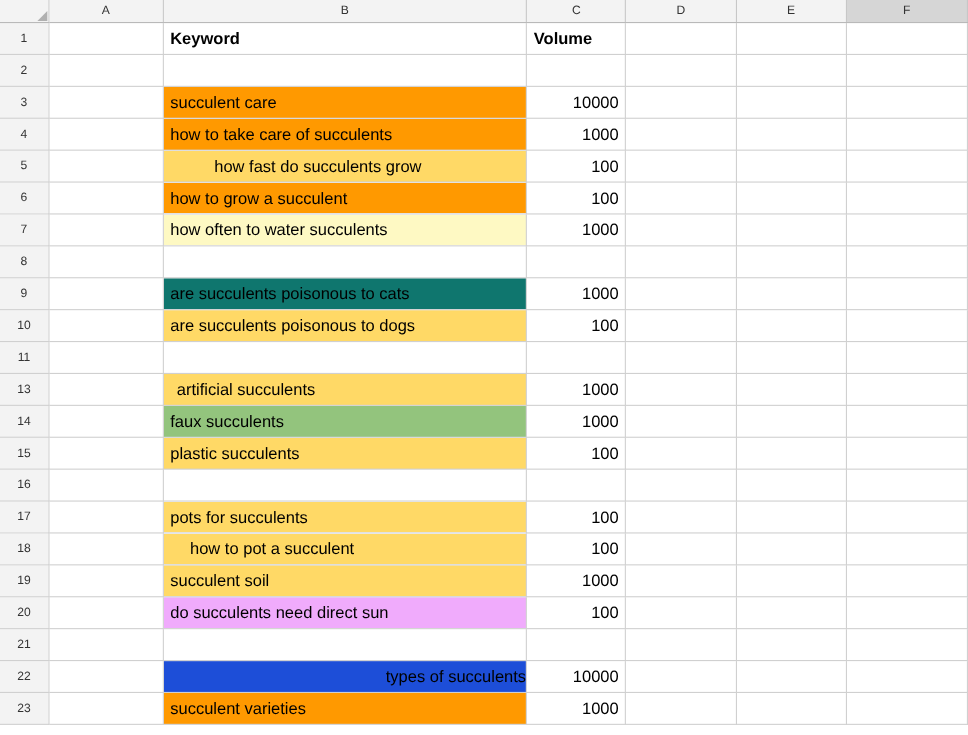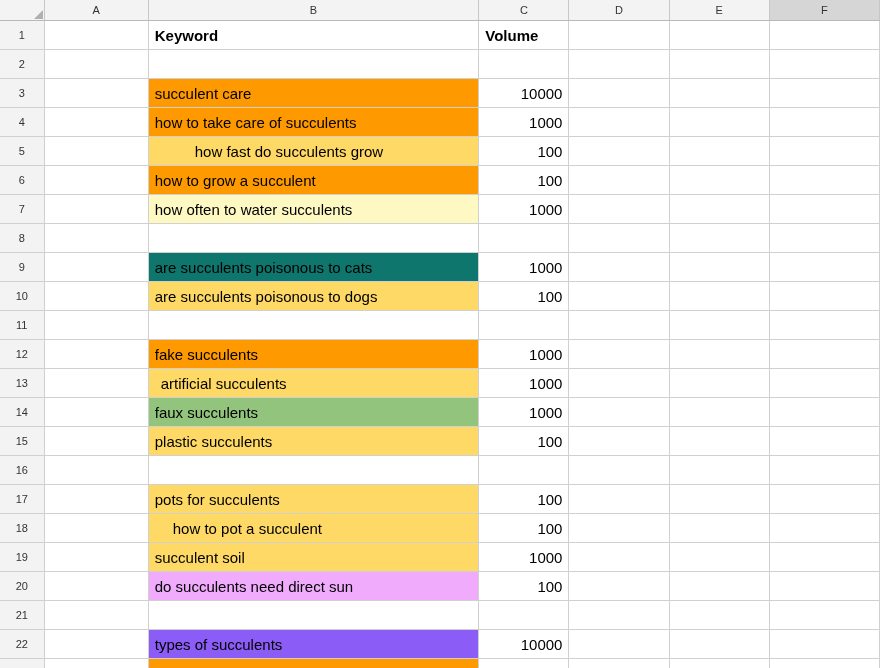--- a/index.html
+++ b/index.html
@@ -226,29 +226,20 @@
         <tr>
           <td class="rowhead">11</td>
           <td class="cell empty"></td>
           <td class="cell b" style="background: rgb(255, 255, 255);"></td>
           <td class="cell c"></td>
           <td class="cell empty"></td>
           <td class="cell empty"></td>
           <td class="cell empty"></td>
         </tr>
         <tr>
-          <td class="rowhead">12</td>
-          <td class="cell empty"></td>
-          <td class="cell b" style="background: rgb(255, 153, 0);">fake succulents</td>
-          <td class="cell c">1000</td>
-          <td class="cell empty"></td>
-          <td class="cell empty"></td>
-          <td class="cell empty"></td>
-        </tr>
-        <tr>
           <td class="rowhead">13</td>
           <td class="cell empty"></td>
           <td class="cell b" style="background: rgb(255, 217, 102); padding-left: 12px;">artificial succulents</td>
           <td class="cell c">1000</td>
           <td class="cell empty"></td>
           <td class="cell empty"></td>
           <td class="cell empty"></td>
         </tr>
         <tr>
           <td class="rowhead">14</td>
@@ -318,21 +309,21 @@
           <td class="cell empty"></td>
           <td class="cell b" style="background: rgb(255, 255, 255);"></td>
           <td class="cell c"></td>
           <td class="cell empty"></td>
           <td class="cell empty"></td>
           <td class="cell empty"></td>
         </tr>
         <tr>
           <td class="rowhead">22</td>
           <td class="cell empty"></td>
-          <td class="cell b" style="background: #8b5cf6;">types of succulents</td>
+          <td class="cell b" style="background: #1d4ed8; text-align: right;">types of succulents</td>
           <td class="cell c">10000</td>
           <td class="cell empty"></td>
           <td class="cell empty"></td>
           <td class="cell empty"></td>
         </tr>
         <tr>
           <td class="rowhead">23</td>
           <td class="cell empty"></td>
           <td class="cell b" style="background: rgb(255, 153, 0);">succulent varieties</td>
           <td class="cell c">1000</td>

